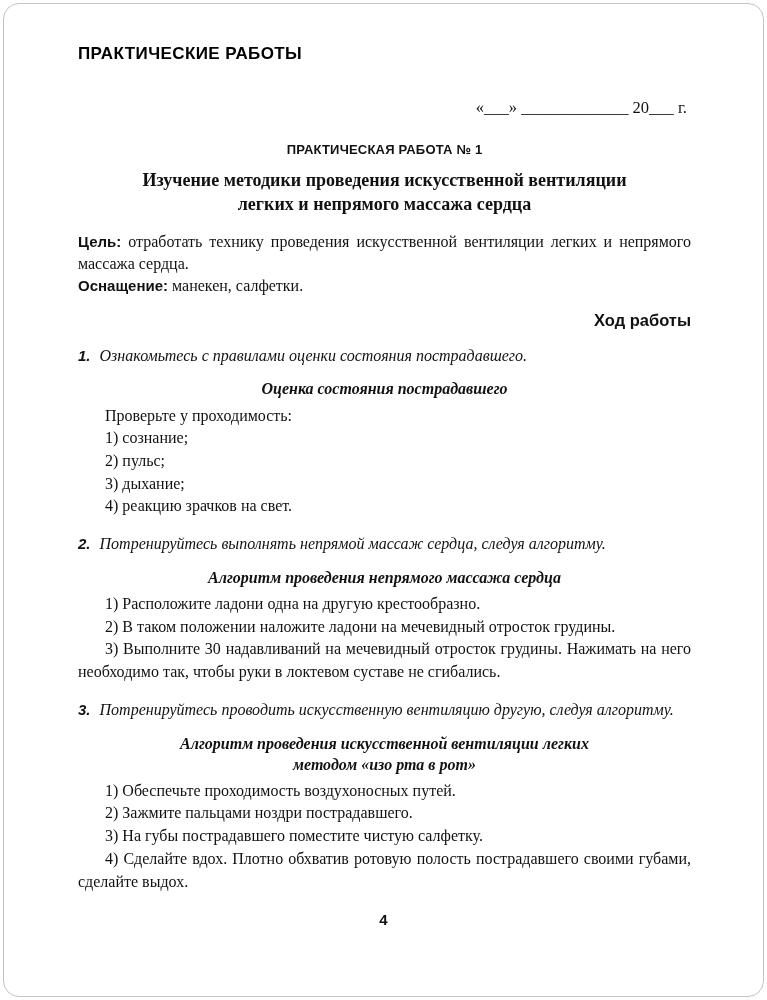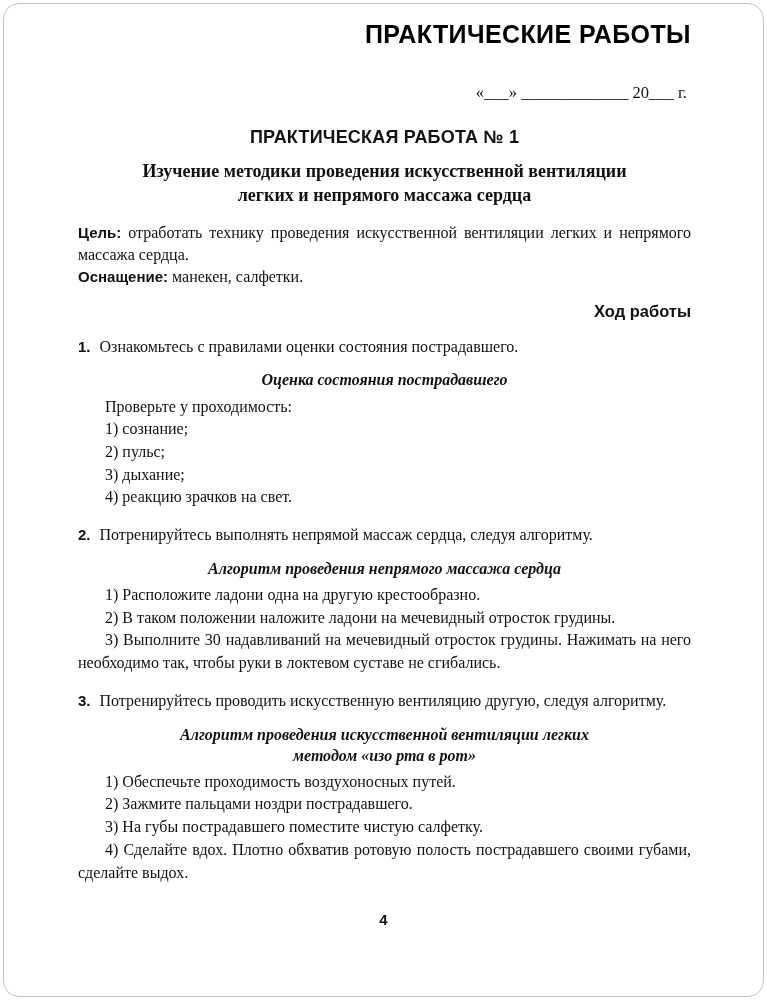--- a/index.html
+++ b/index.html
@@ -19,40 +19,40 @@
     border-radius: 16px;
     pointer-events: none;
   }
   .content {
     position: absolute;
     left: 78px;
     right: 76px;
     top: 0;
   }
   .doc-header {
-    margin: 20px 0 0;
-    text-align: right;
+    margin: 44px 0 0;
+    text-align: left;
     font-family: "Liberation Sans", sans-serif;
     font-weight: bold;
-    font-size: 25px;
+    font-size: 17px;
     letter-spacing: 0.4px;
     color: #000;
   }
   .date-line {
     margin-top: 34px;
     text-align: right;
     font-size: 16.5px;
     padding-right: 4px;
   }
   .work-title {
     margin-top: 24px;
     text-align: center;
     font-family: "Liberation Sans", sans-serif;
     font-weight: bold;
-    font-size: 18px;
+    font-size: 13px;
     letter-spacing: 0.2px;
   }
   .work-subtitle {
     margin: 12px auto 0;
     max-width: 540px;
     text-align: center;
     font-weight: bold;
     font-size: 18px;
     line-height: 1.32;
   }
@@ -73,20 +73,21 @@
     text-align: right;
     font-family: "Liberation Sans", sans-serif;
     font-weight: bold;
     font-size: 16.5px;
   }
   .step {
     margin: 15px 0 0;
     font-size: 16px;
     line-height: 1.42;
     text-align: justify;
+    font-style: italic;
   }
   .step .num {
     font-family: "Liberation Sans", sans-serif;
     font-weight: bold;
     font-size: 15px;
     margin-right: 9px;
   }
   .subheading {
     margin: 11px auto 5px;
     text-align: center;

